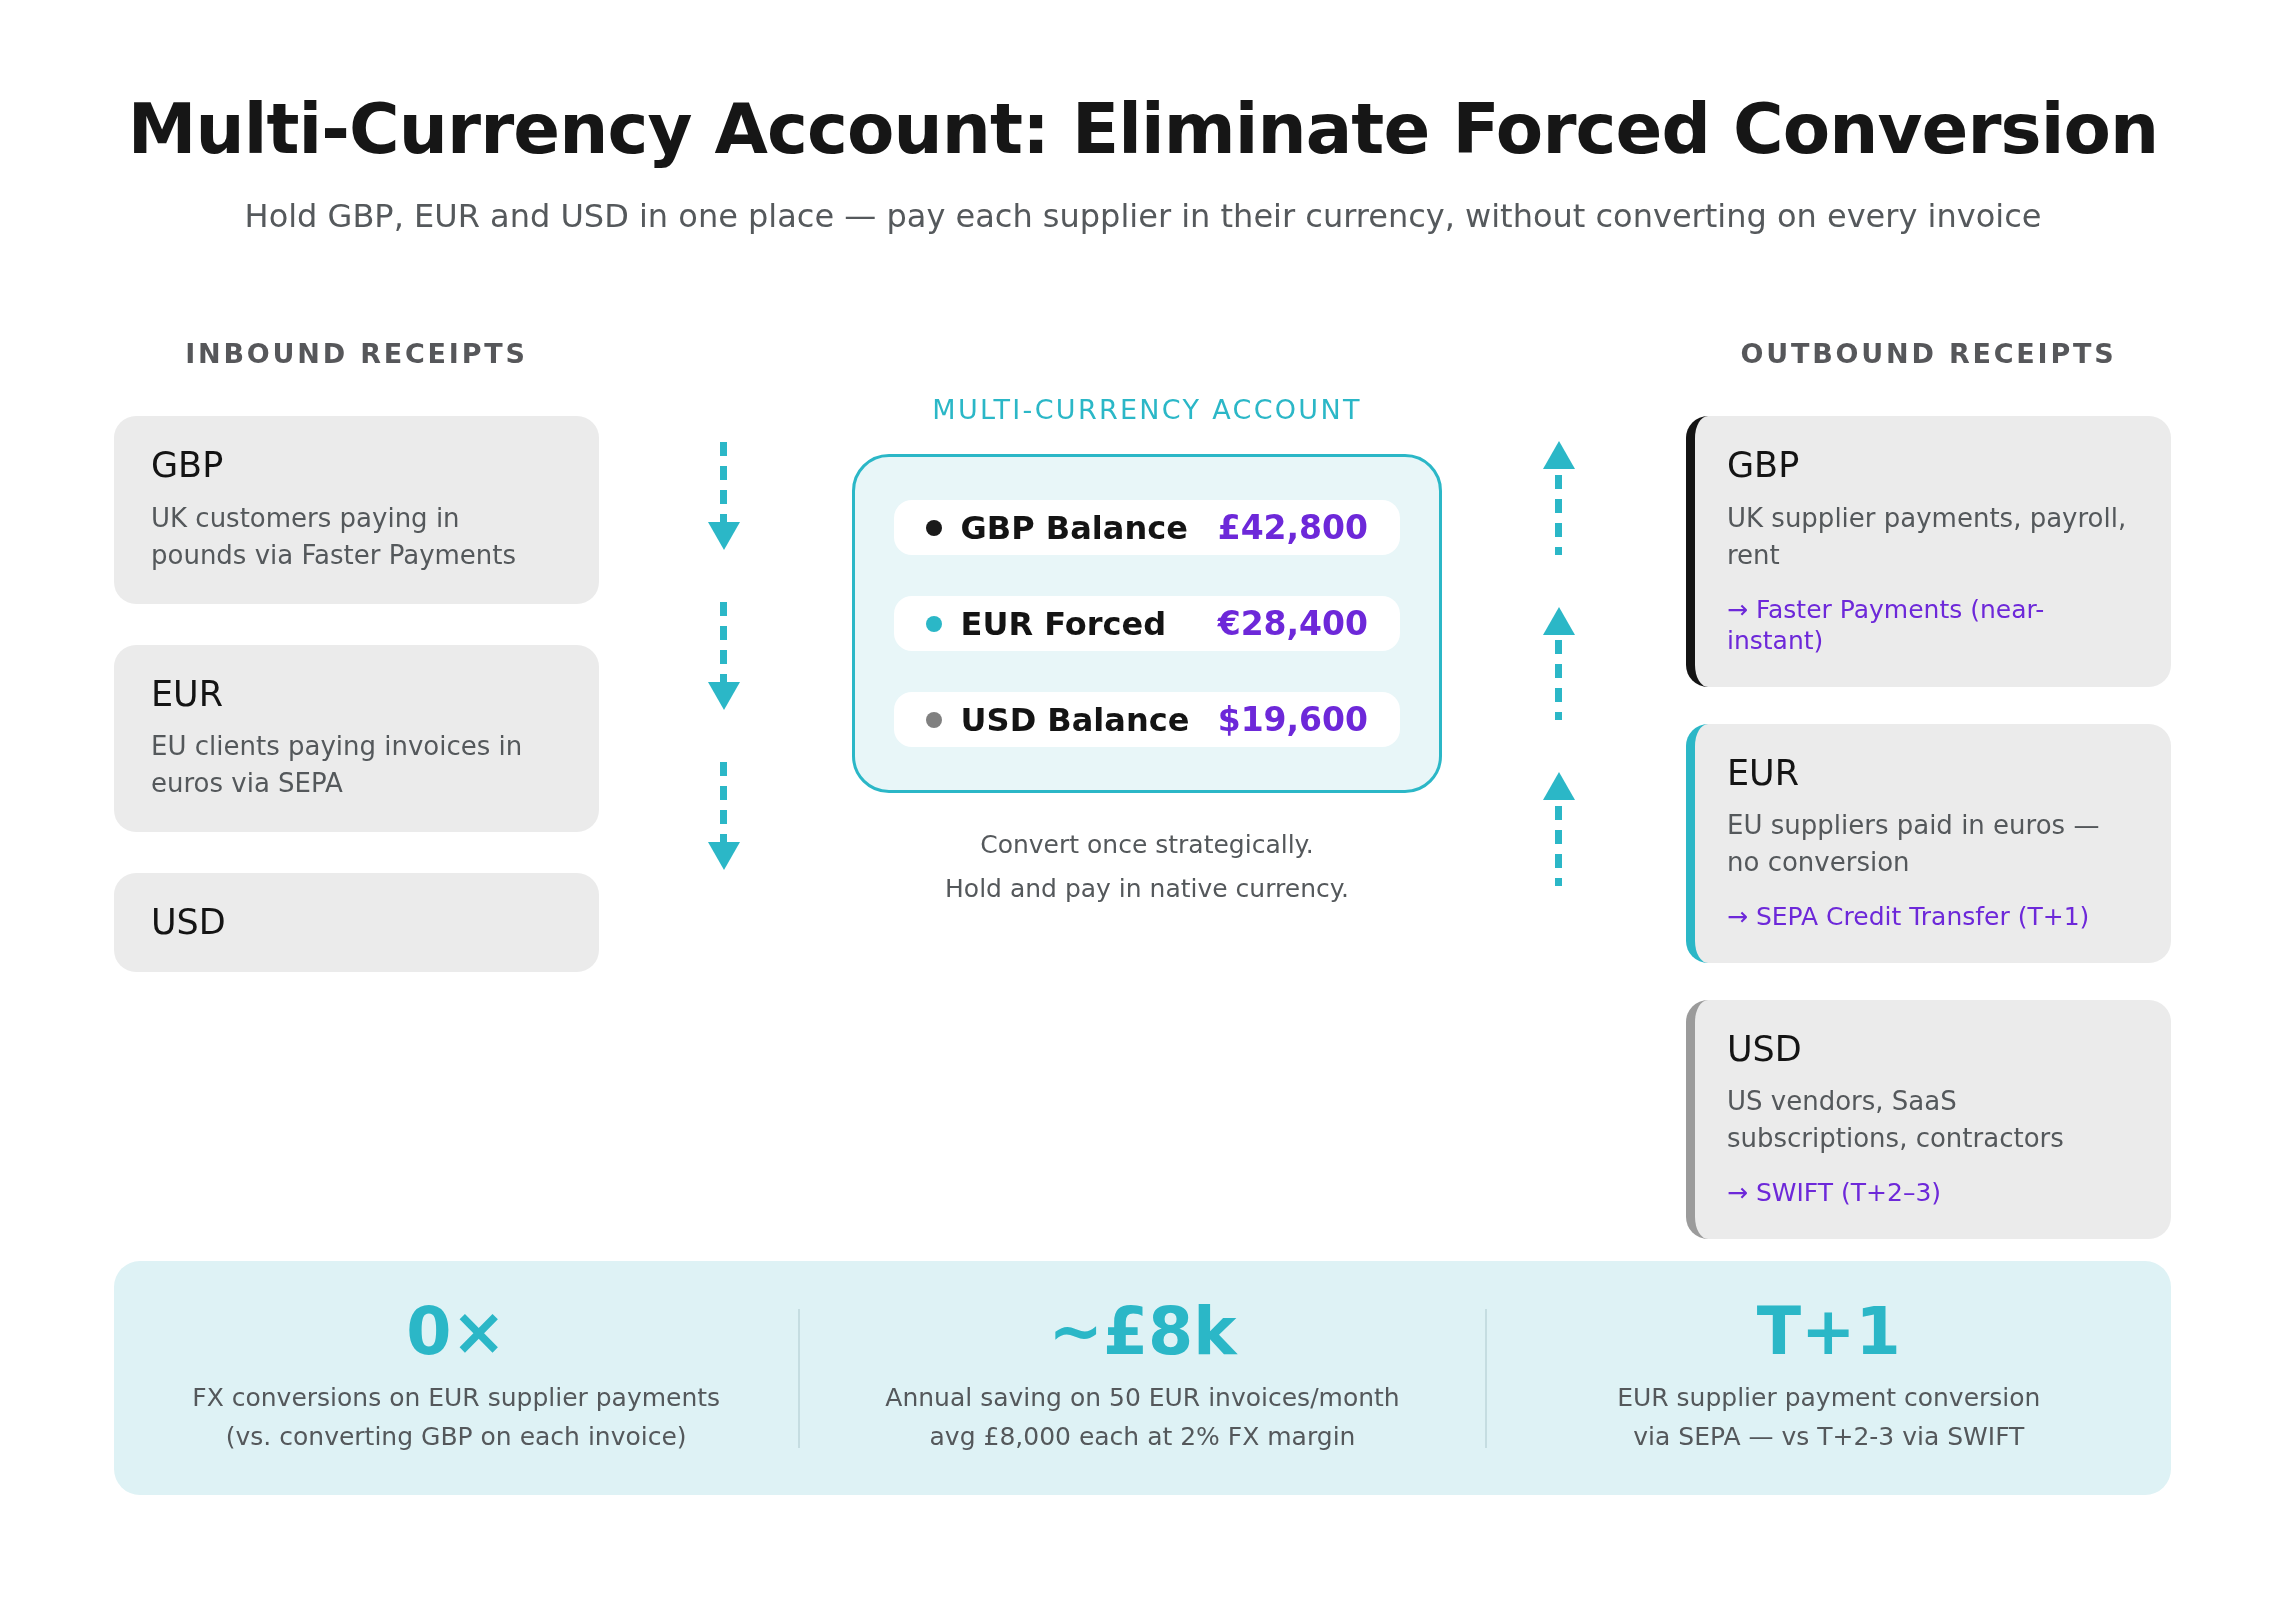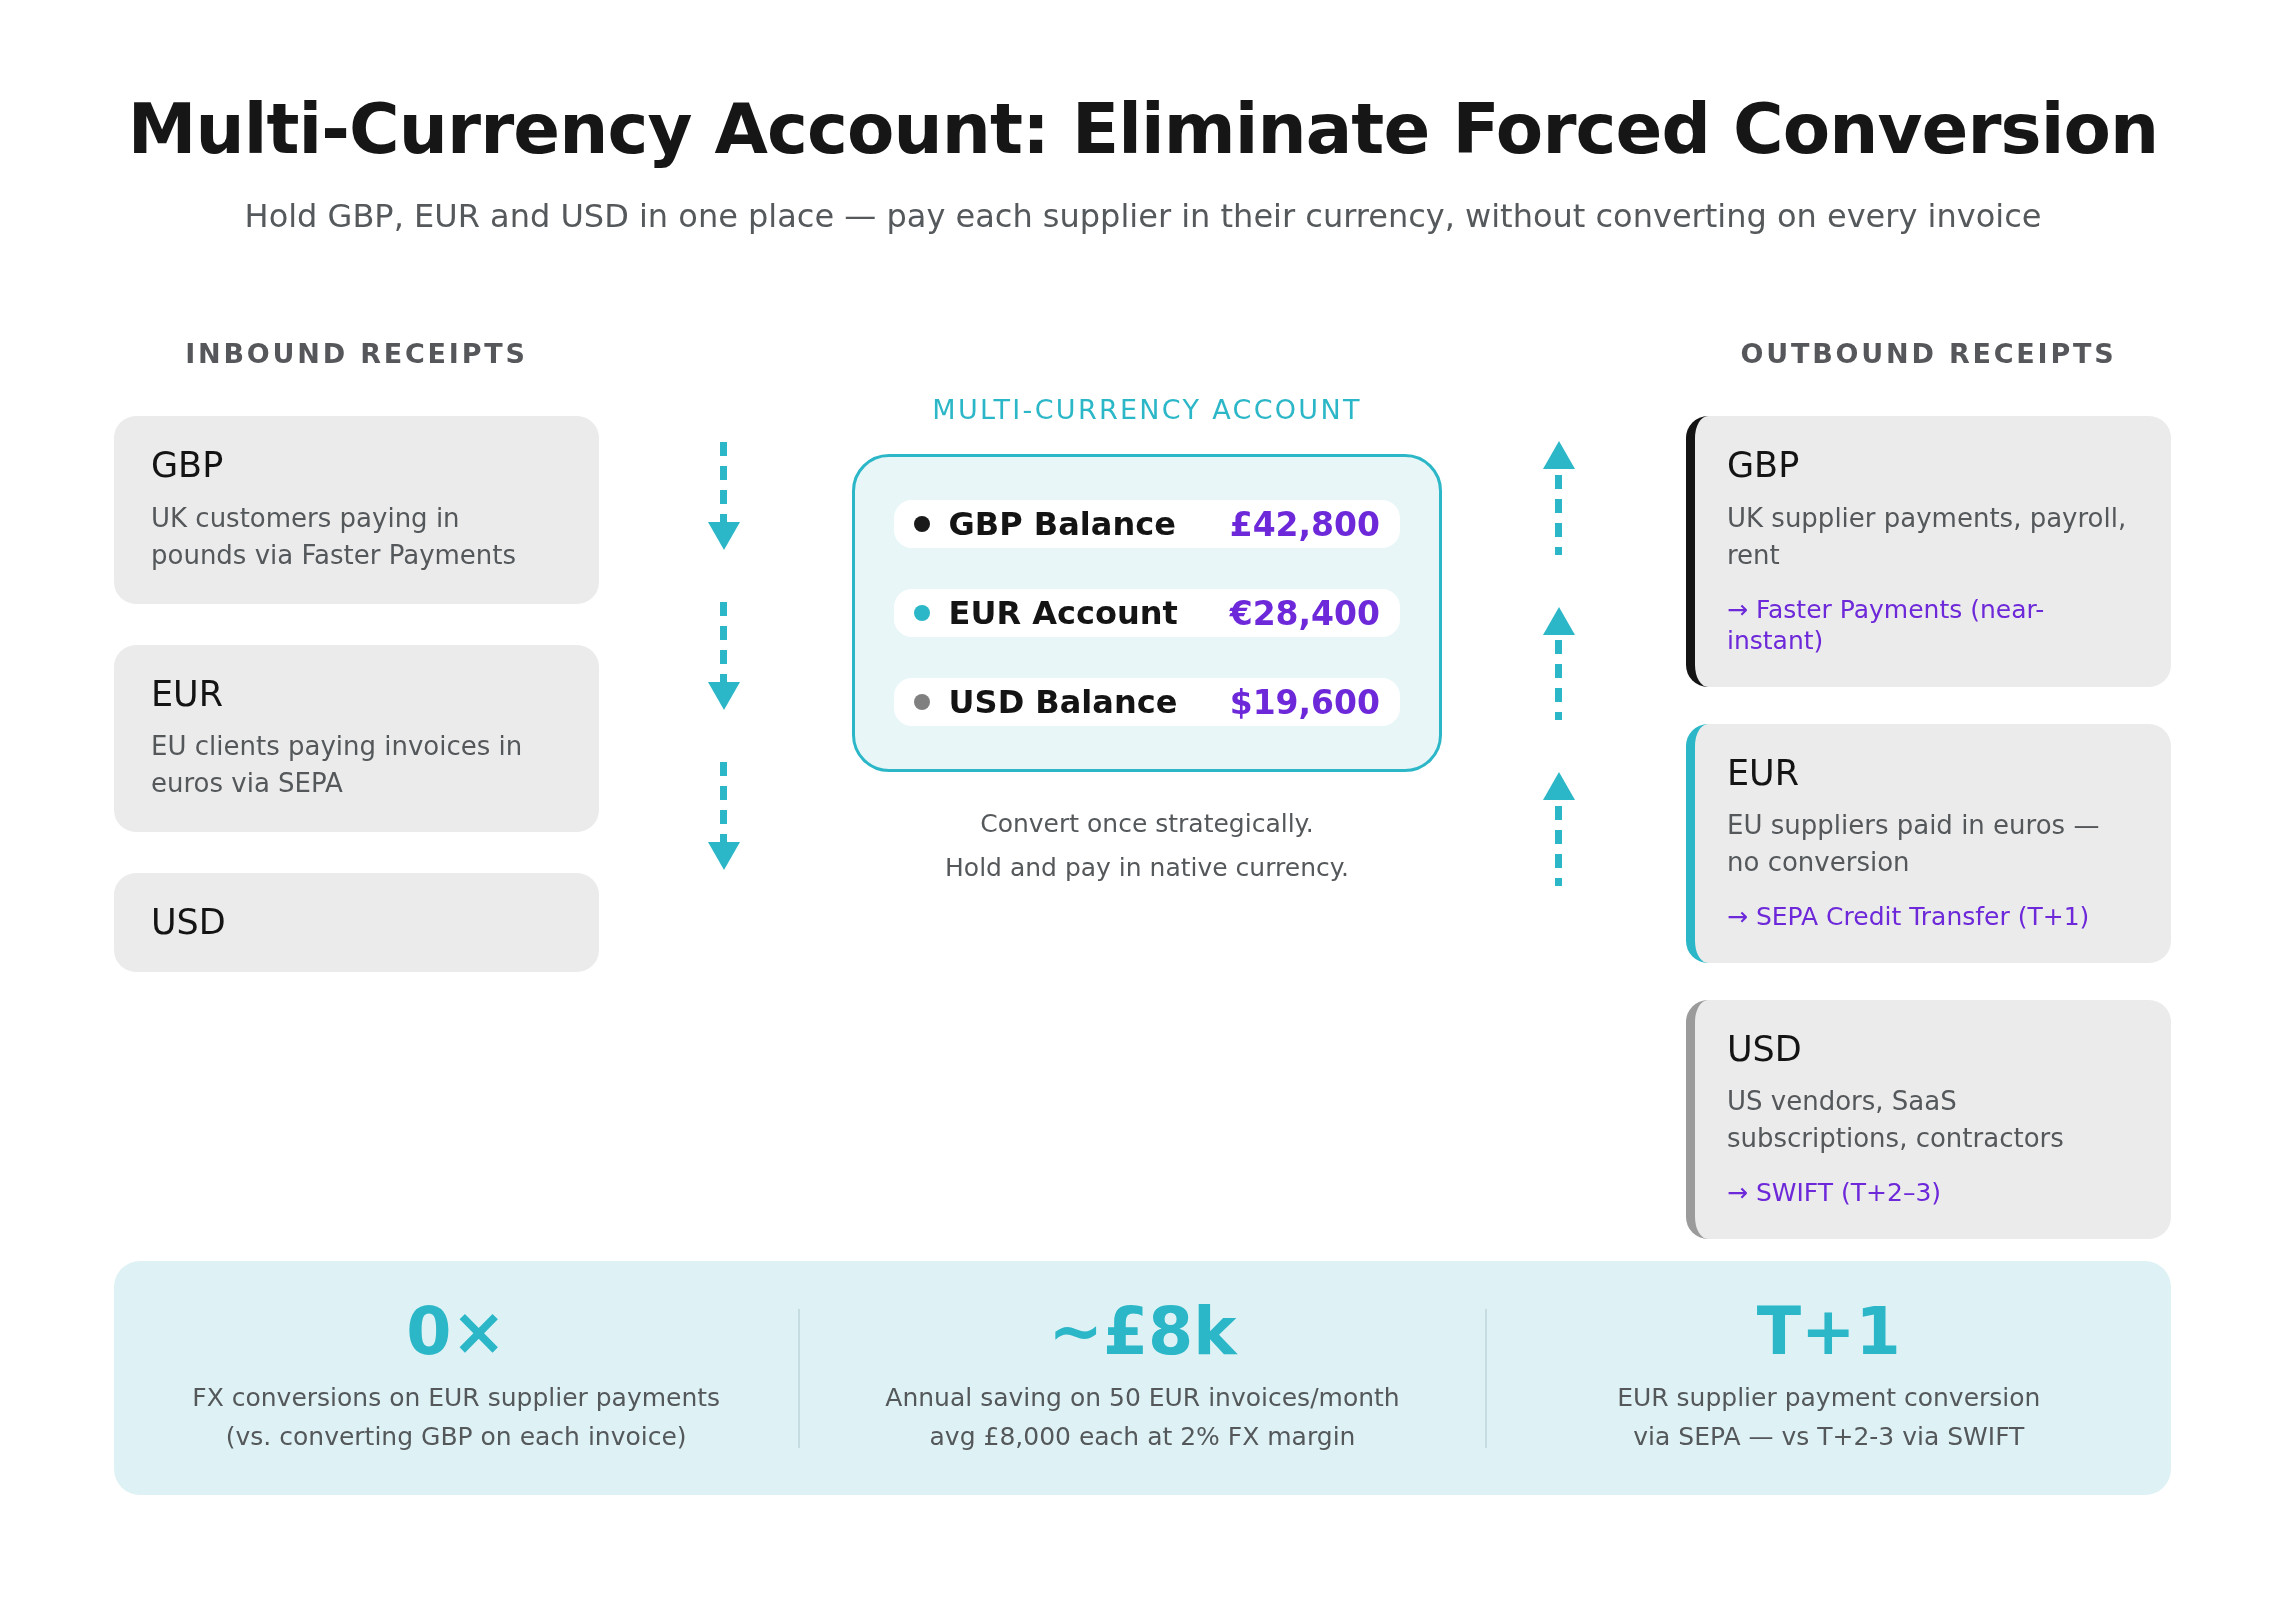--- a/index.html
+++ b/index.html
@@ -22,22 +22,22 @@
   .col-outbound .card{margin-bottom:37px;border-left:9.3px solid #141414;padding-left:32px;}
   .card h3{margin:0;font-size:35px;font-weight:normal;color:#141414;line-height:1.1;}
   .card .body{margin:15px 0 0;font-size:26px;line-height:1.42;color:#54585b;}
   .card .rail{margin:20.4px 0 0;font-size:25px;font-weight:normal;color:#6d28d9;line-height:1.25;}
 
   
   .center-col{position:absolute;left:852px;top:394px;width:590px;text-align:center;}
   .teal-heading{margin:0 0 28px;font-size:27px;font-weight:normal;letter-spacing:2.3px;color:#2bb7c7;line-height:1.2;}
   .account-box{box-sizing:border-box;background:#e8f6f8;border:3.7px solid #2bb7c7;border-radius:37px;
     padding:43px 39px;display:flex;flex-direction:column;gap:41px;}
-  .balance-row{background:#ffffff;border-radius:18px;height:48px;display:flex;align-items:center;
-    justify-content:space-between;padding:0 20px;}
+  .balance-row{background:#ffffff;border-radius:18px;height:55px;display:flex;align-items:center;
+    justify-content:space-between;padding:0 32px;}
   .balance-label{display:flex;align-items:center;gap:18.6px;font-size:32px;font-weight:bold;color:#141414;}
   .dot{width:16px;height:16px;border-radius:50%;background:#1a1a1a;flex:0 0 auto;}
   .balance-value{font-size:33px;font-weight:bold;color:#6d28d9;}
   .caption{margin:30px 0 0;font-size:25px;line-height:1.75;color:#54585b;}
 
   
   .arrows{position:absolute;display:flex;flex-direction:column;gap:52px;}
   .arrows-left{left:705px;top:442px;}
   .arrows-right{left:1540px;top:441px;}
   .arrow{display:flex;flex-direction:column;align-items:center;width:37px;}
@@ -101,21 +101,21 @@
       <div class="balance-row">
         <span class="balance-label">
           <span class="dot" style="background: rgb(26, 26, 26);"></span>
           <span>GBP Balance</span>
         </span>
         <span class="balance-value">£42,800</span>
       </div>
       <div class="balance-row">
         <span class="balance-label">
           <span class="dot" style="background: rgb(43, 183, 199);"></span>
-          <span>EUR Account</span>
+          <span>EUR Forced</span>
         </span>
         <span class="balance-value">€28,400</span>
       </div>
       <div class="balance-row">
         <span class="balance-label">
           <span class="dot" style="background: rgb(128, 128, 128);"></span>
           <span>USD Balance</span>
         </span>
         <span class="balance-value">$19,600</span>
       </div>

